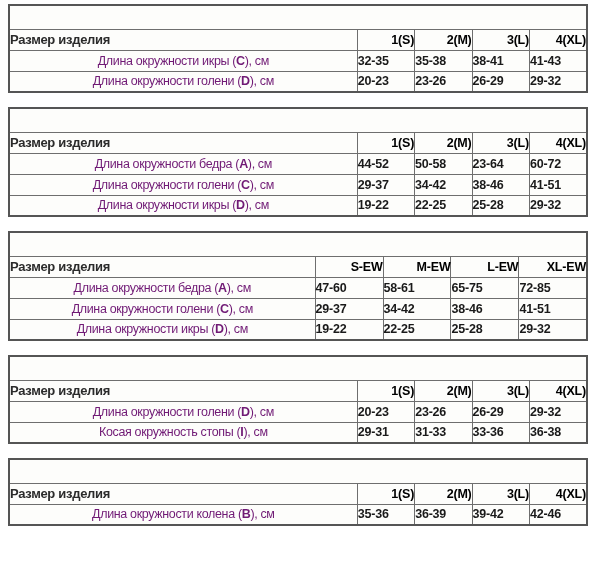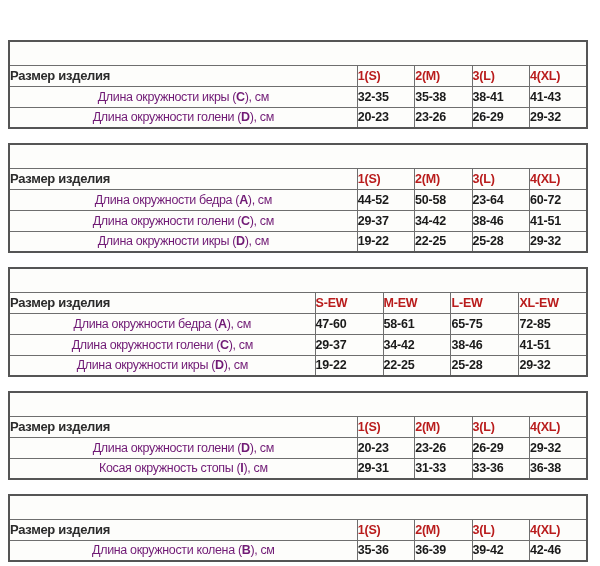--- a/index.html
+++ b/index.html
@@ -12,21 +12,20 @@
     background: #ffffff;
     font-family: "Liberation Sans", sans-serif;
     overflow: hidden;
   }
   #sheet {
     position: relative;
     width: 600px;
     height: 478px;
     box-sizing: border-box;
     padding: 4px 12px 4px 8px;
-    margin-top: 36px;
   }
   .size-table {
     width: 580px;
     border-collapse: collapse;
     table-layout: fixed;
     background: #fdfdfb;
     border: 2px solid #555555;
     margin-bottom: 14px;
   }
   .size-table:last-child { margin-bottom: 0; }
@@ -66,24 +65,24 @@
   .hdr-label {
     text-align: left;
     padding-left: 6px;
     font-size: 13px;
     font-weight: bold;
     color: #2b2b2b;
     letter-spacing: -0.3px;
     white-space: nowrap;
   }
   .hdr-size {
-    text-align: left;
+    text-align: right;
     font-size: 12.5px;
     font-weight: bold;
-    color: #b91c1c;
+    color: #000000;
     letter-spacing: -0.2px;
   }
 
   
   .tbl-row td {
     height: 21px;
     vertical-align: middle;
   }
   .cell-label {
     text-align: center;

